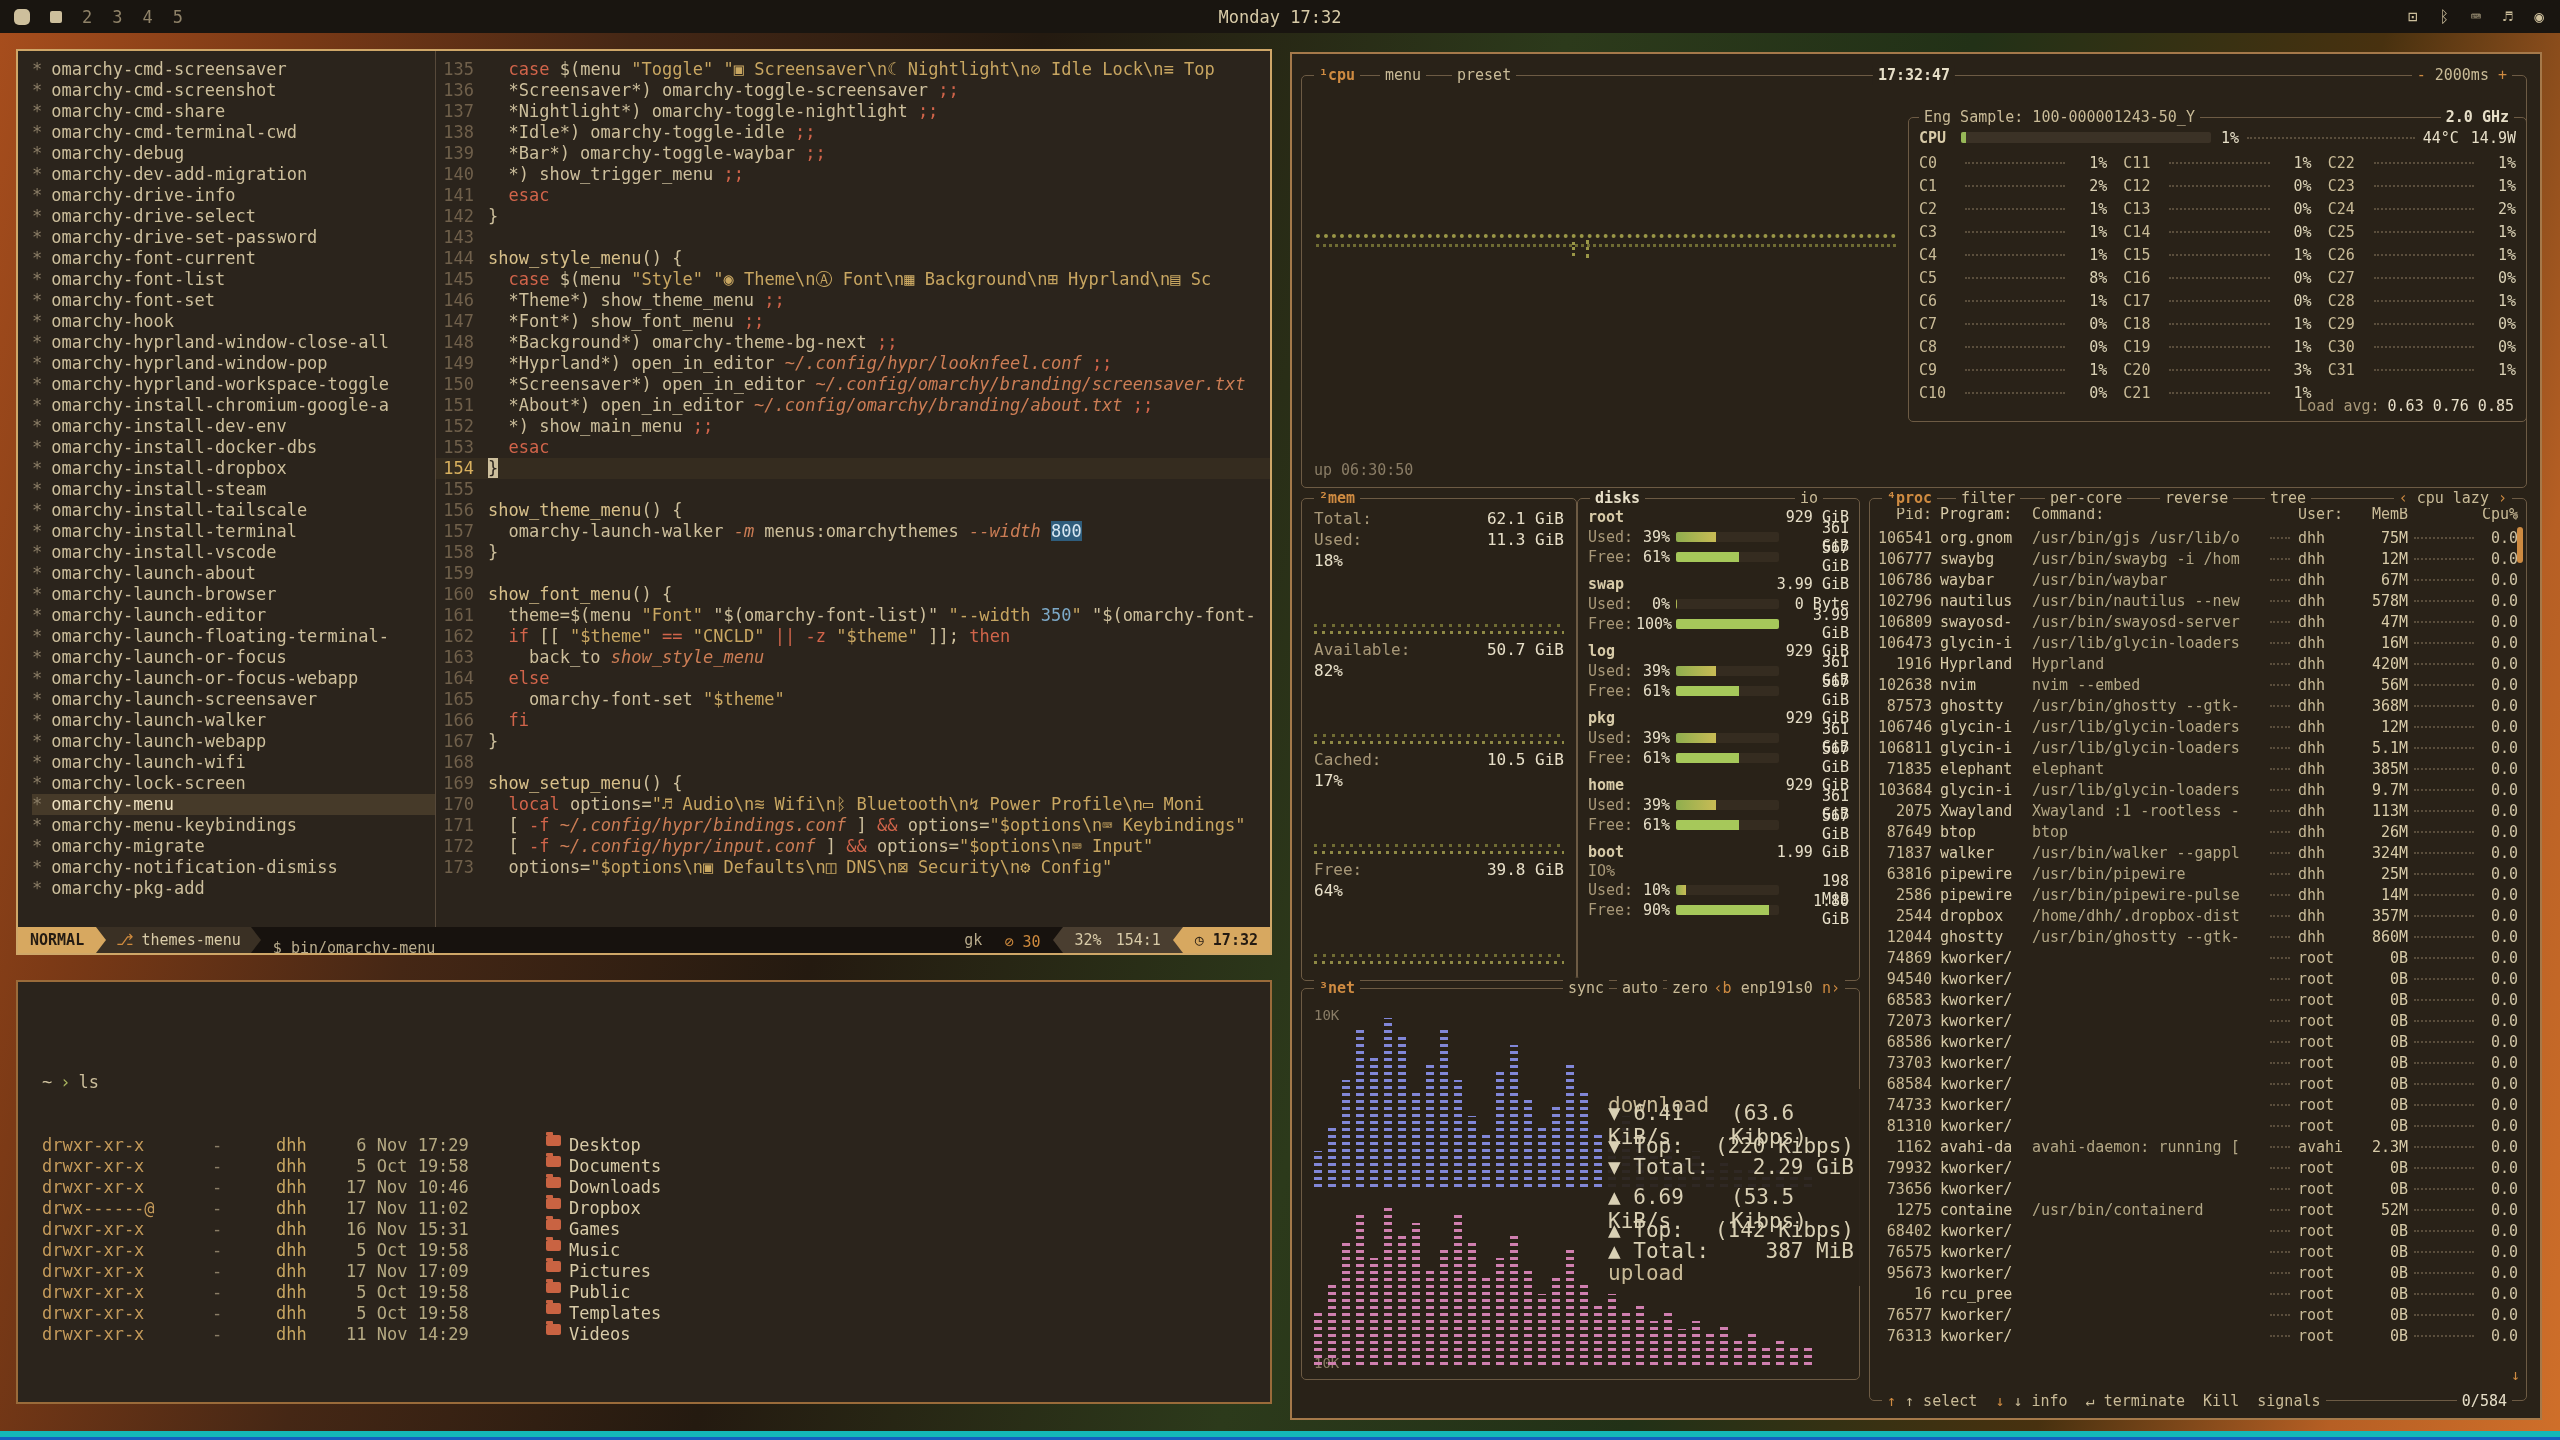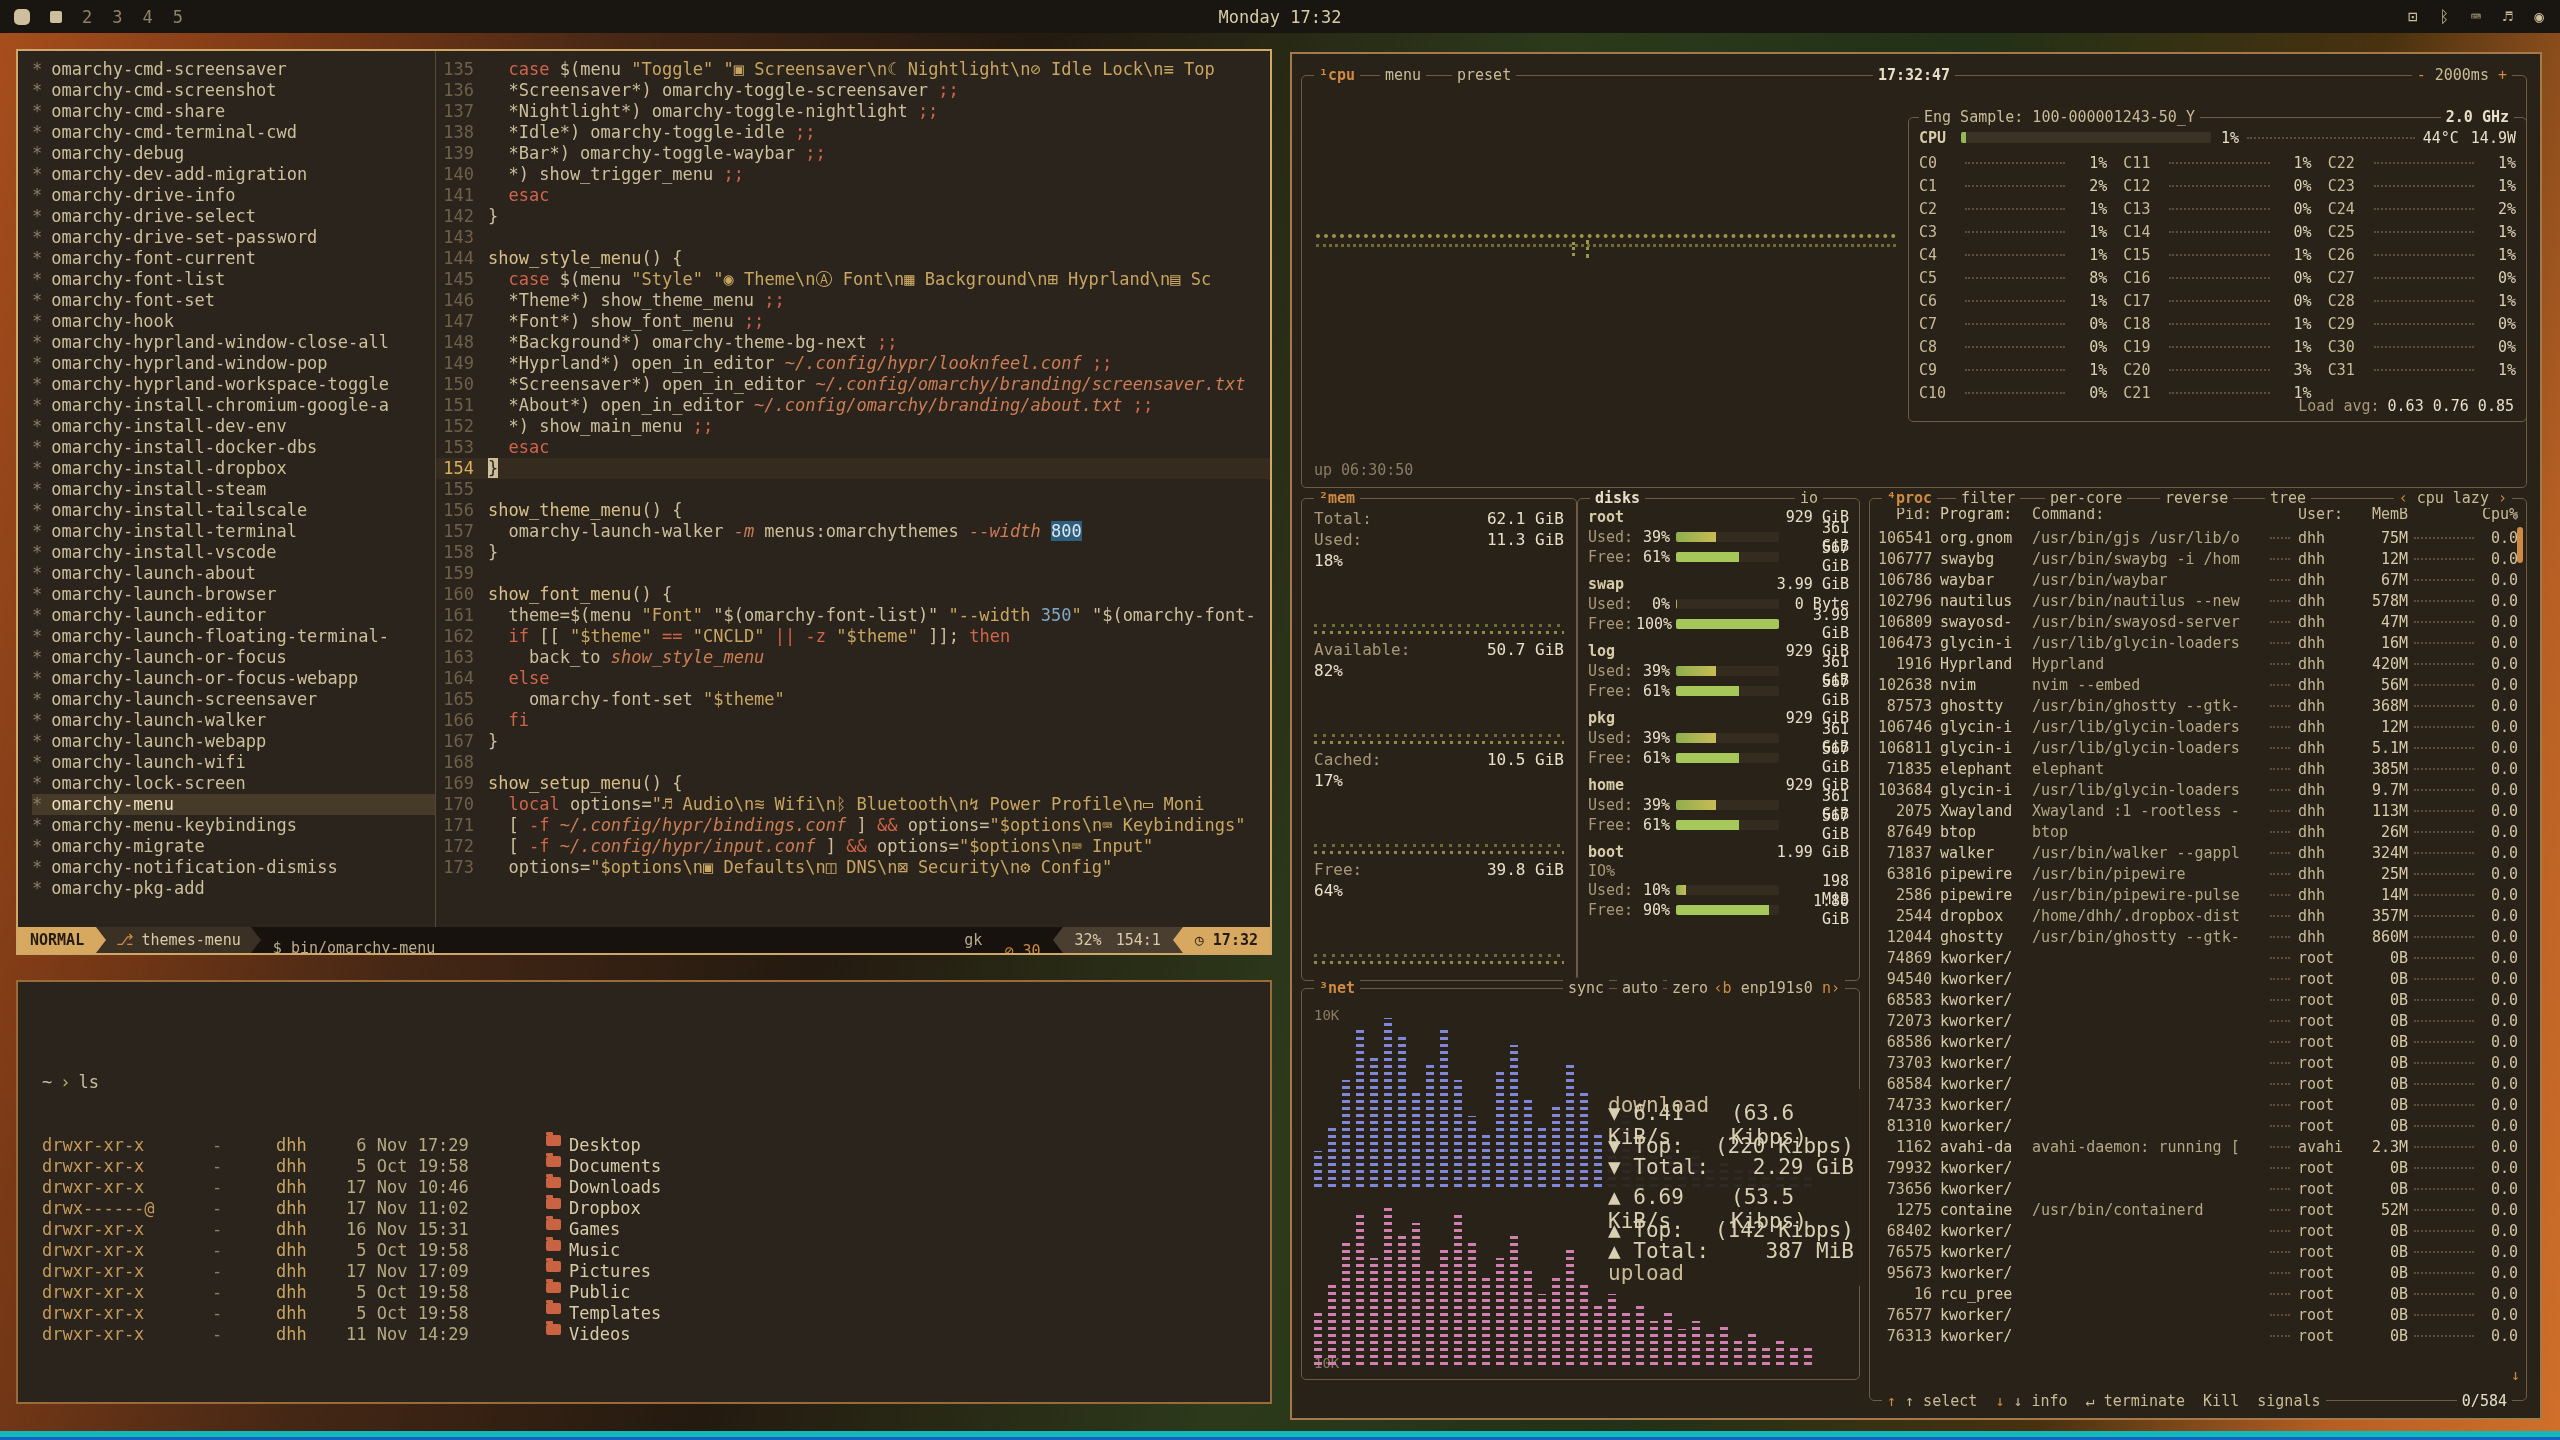--- a/index.html
+++ b/index.html
@@ -50,21 +50,21 @@
 .sl-sep{width:0;height:0;border-top:13px solid transparent;border-bottom:13px solid transparent}
 .sep-yg{border-left:10px solid #d7a860}
 .sep-gb{border-left:10px solid #3a3024}
 .sep-bg{border-right:10px solid #4a3e30}
 .sep-gy{border-right:10px solid #d7a860}
 .sl-git{background:#3a3024;padding:0 10px;display:flex;gap:8px;color:#d8cba8}
 .sl-git .gico{color:#d08b3e}
 .sl-path{padding:8px 12px}
 .sl-right{margin-left:auto;display:flex;align-items:stretch;gap:0}
 .sl-gk{padding:0 10px}
-.sl-rec{color:#d08b3e;padding:11px 12px}
+.sl-rec{color:#d08b3e;padding:2px 12px}
 .sl-stats{background:#4a3e30;color:#d8cba8;padding:0 12px;display:flex;gap:14px}
 .sl-clock{background:#d7a860;color:#241b12;font-weight:bold;padding:0 12px}
 
 
 .term-body{padding:48px 0 0 24px;font-size:17px;line-height:21px;color:#cdbf9c;white-space:pre}
 .trow{height:21px;display:flex;align-items:center}
 .tpath{color:#cdbf9c}.tchev{color:#a8b35e;padding:0 8px}
 .lscol{display:inline-block;white-space:pre}
 .c-perm{width:170px;color:#c49a5a}
 .c-size{width:64px;color:#8a7d66}

